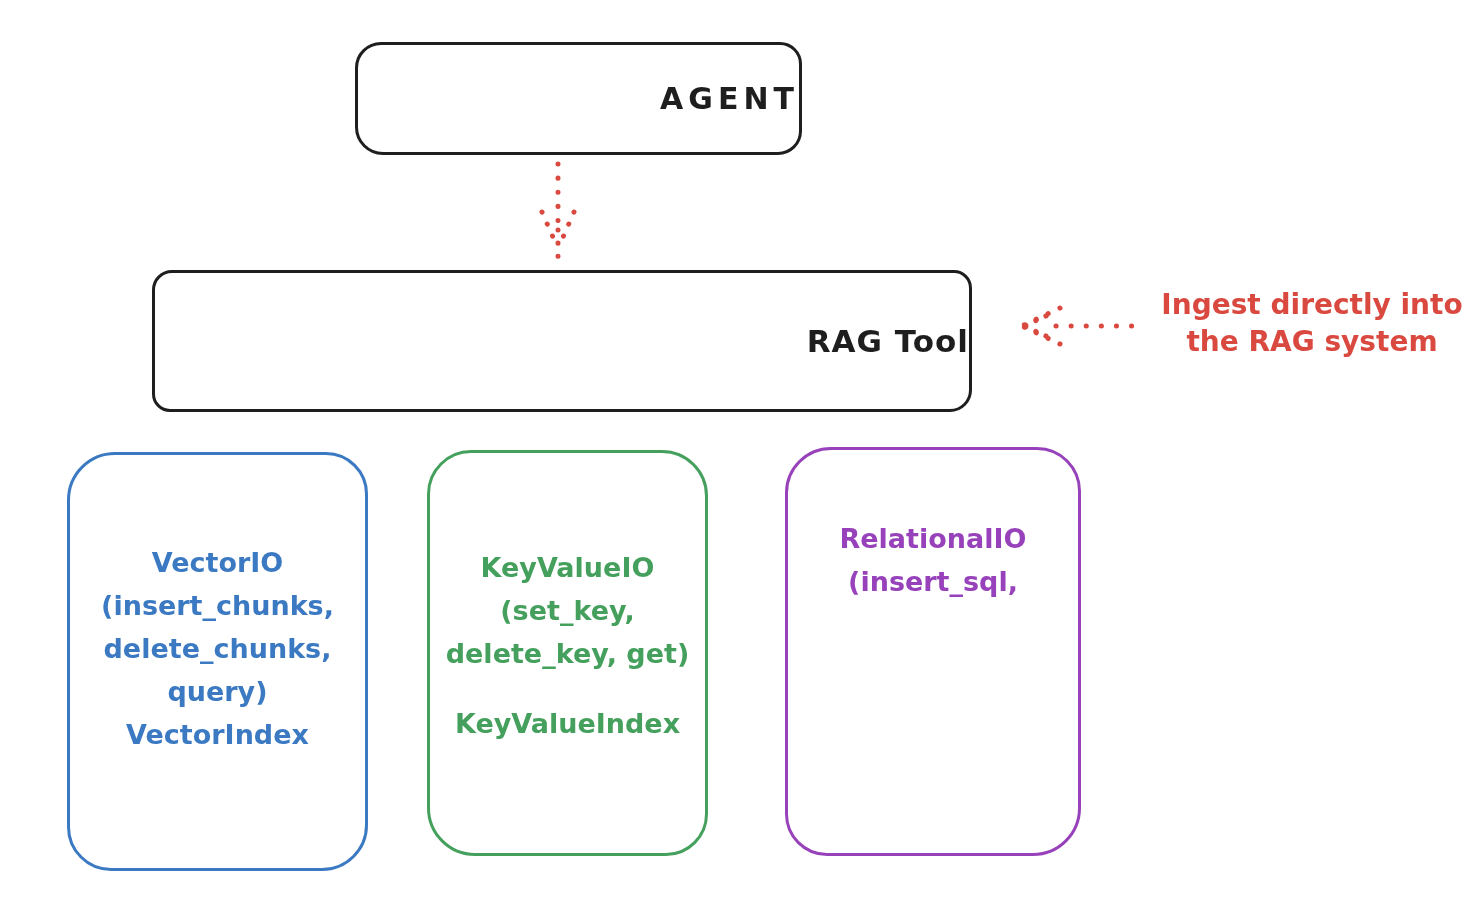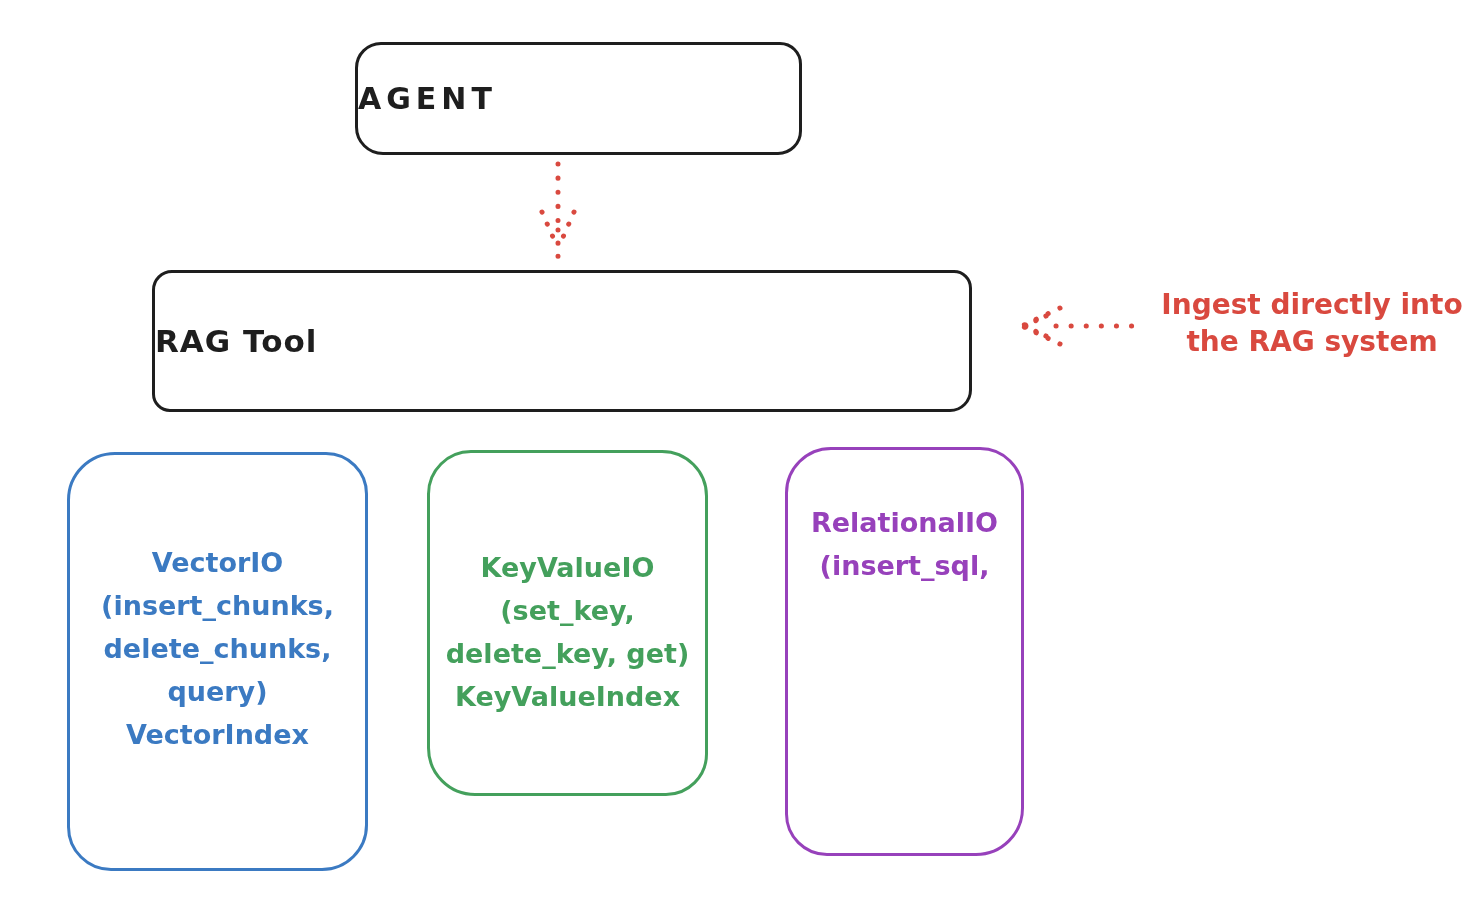--- a/index.html
+++ b/index.html
@@ -14,21 +14,21 @@
   }
 
   
   .node {
     position: absolute;
     border: 3.5px solid #1e1e1e;
     background: #ffffff;
     color: #1e1e1e;
     display: flex;
     align-items: center;
-    justify-content: flex-start;
+    justify-content: flex-end;
     font-weight: 600;
     box-sizing: border-box;
   }
   #agent-box {
     left: 355px; top: 42px; width: 447px; height: 113px;
     border-radius: 26px 22px 24px 28px;
     font-size: 30px; letter-spacing: 5px;
   }
   #rag-box {
     left: 152px; top: 270px; width: 820px; height: 142px;
@@ -52,30 +52,31 @@
   .backend .lines { font-size: 27px; line-height: 43px; }
   .backend .index-label { font-size: 27px; line-height: 43px; }
 
   #backend-vector {
     left: 67px; top: 452px; width: 301px; height: 419px;
     border-color: #3b7ac2; color: #3b7ac2;
     border-radius: 48px 42px 46px 44px;
     padding-top: 86px;
   }
   #backend-keyvalue {
-    left: 427px; top: 450px; width: 281px; height: 346px;
+    left: 427px; top: 450px; width: 281px; height: 406px;
     border-color: #44a05c; color: #44a05c;
     border-radius: 44px 46px 42px 48px;
     padding-top: 93px;
+    gap: 27px;
   }
   #backend-relational {
-    left: 785px; top: 447px; width: 239px; height: 409px;
+    left: 785px; top: 447px; width: 296px; height: 409px;
     border-color: #9741bb; color: #9741bb;
     border-radius: 46px 44px 48px 42px;
-    padding-top: 51px;
+    padding-top: 67px;
   }
 
   
   .annotation {
     position: absolute;
     left: 1138px; top: 286px; width: 348px;
     color: #d9493f;
     font-size: 28px;
     font-weight: 700;
     text-align: center;

